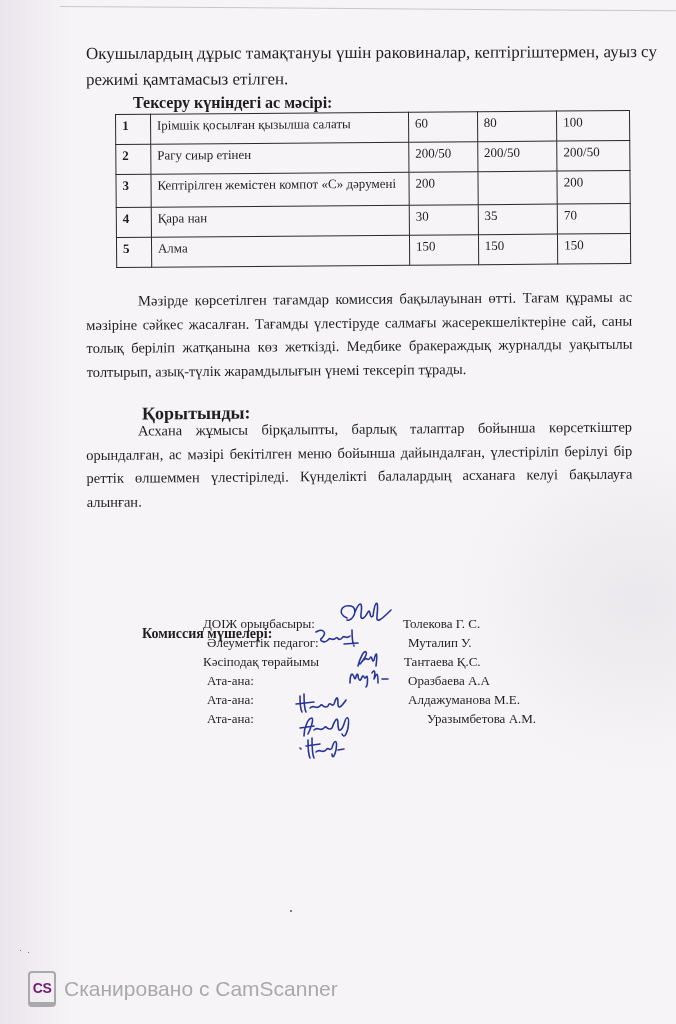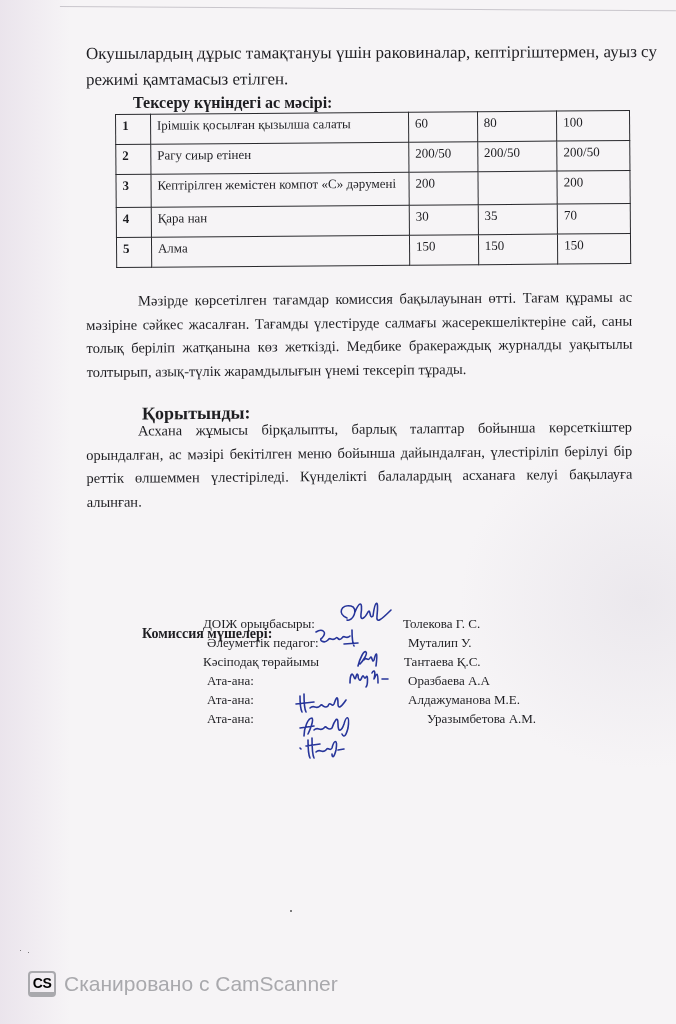--- a/index.html
+++ b/index.html
@@ -88,23 +88,23 @@
 
     .dot { position: absolute; width: 2px; height: 2px; background: #555; border-radius: 50%; }
 
     .watermark {
       position: absolute; left: 28px; top: 971px;
       display: flex; align-items: center; gap: 8px;
       font-family: "Liberation Sans", "DejaVu Sans", sans-serif;
       color: #a9a9ad; font-size: 21px;
     }
     .cs-logo {
-      width: 28px; height: 26px; border: 2px solid #a9a9ad; border-radius: 4px;
+      width: 28px; height: 36px; border: 2px solid #a9a9ad; border-radius: 4px;
       box-sizing: border-box; display: flex; align-items: center; justify-content: center;
-      font-size: 14px; font-weight: bold; color: #000000; letter-spacing: -0.5px;
+      font-size: 14px; font-weight: bold; color: #701a75; letter-spacing: -0.5px;
       border-bottom-width: 5px;
     }
   </style>
 </head>
 <body>
 
 <div class="page-shade"></div>
 <div class="top-edge"></div>
 
 <div class="content">

